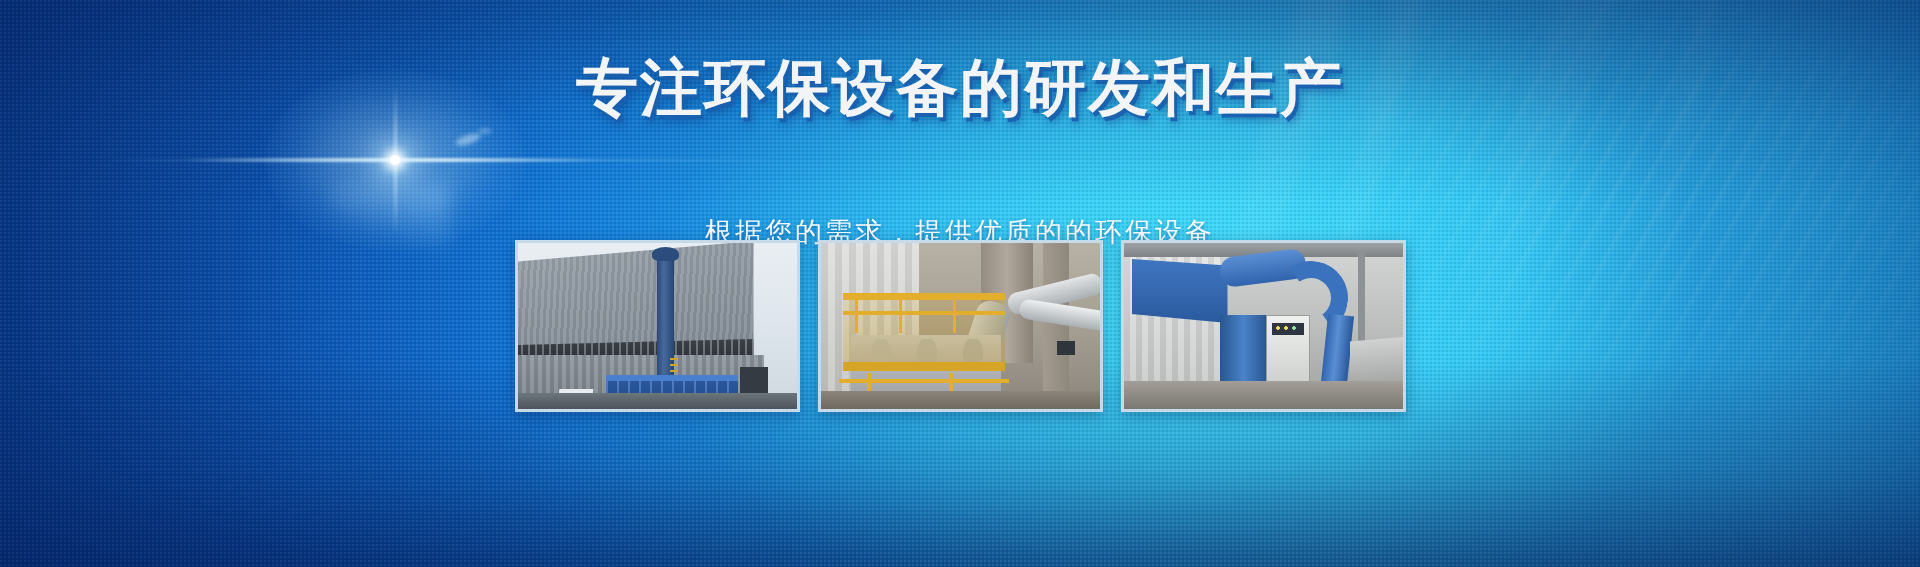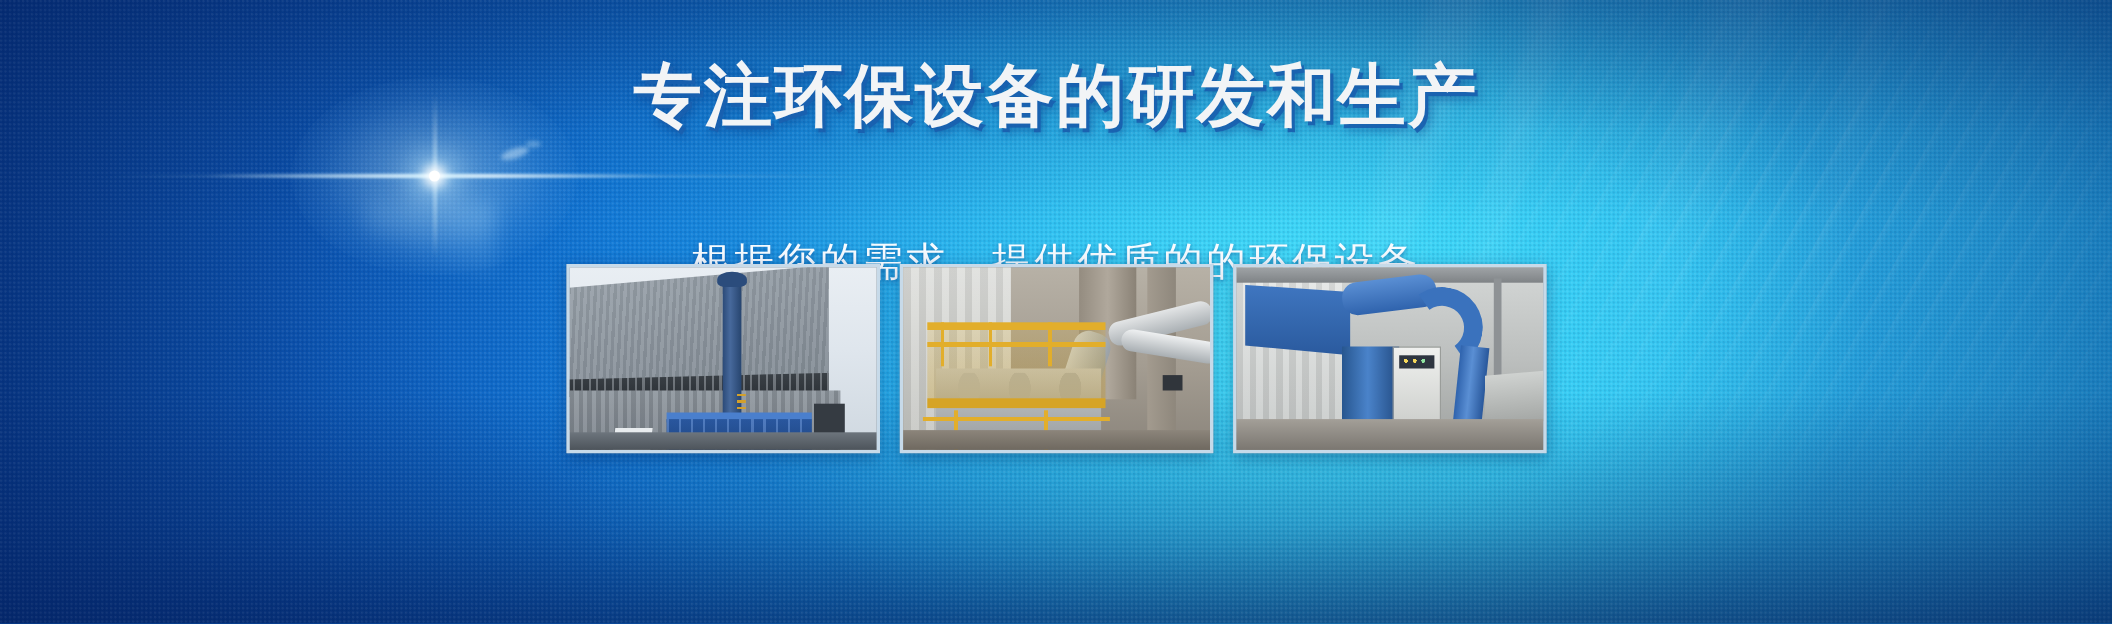--- a/index.html
+++ b/index.html
@@ -172,21 +172,21 @@
   .ribbon-text{
     display:block;
     text-shadow:0 1px 2px rgba(8,30,90,.45);
   }
 
   
   .tagline{
     position:absolute; left:0; right:0; top:178px;
     margin-top:36px;
     text-align:center;
-    font-size:36px;
+    font-size:27px;
     letter-spacing:3px;
     color:#f6fbff;
     text-shadow:0 2px 5px rgba(10,55,130,.55);
     white-space:nowrap;
   }
 
   
   .photos{
     position:absolute;
     left:0; right:0;

